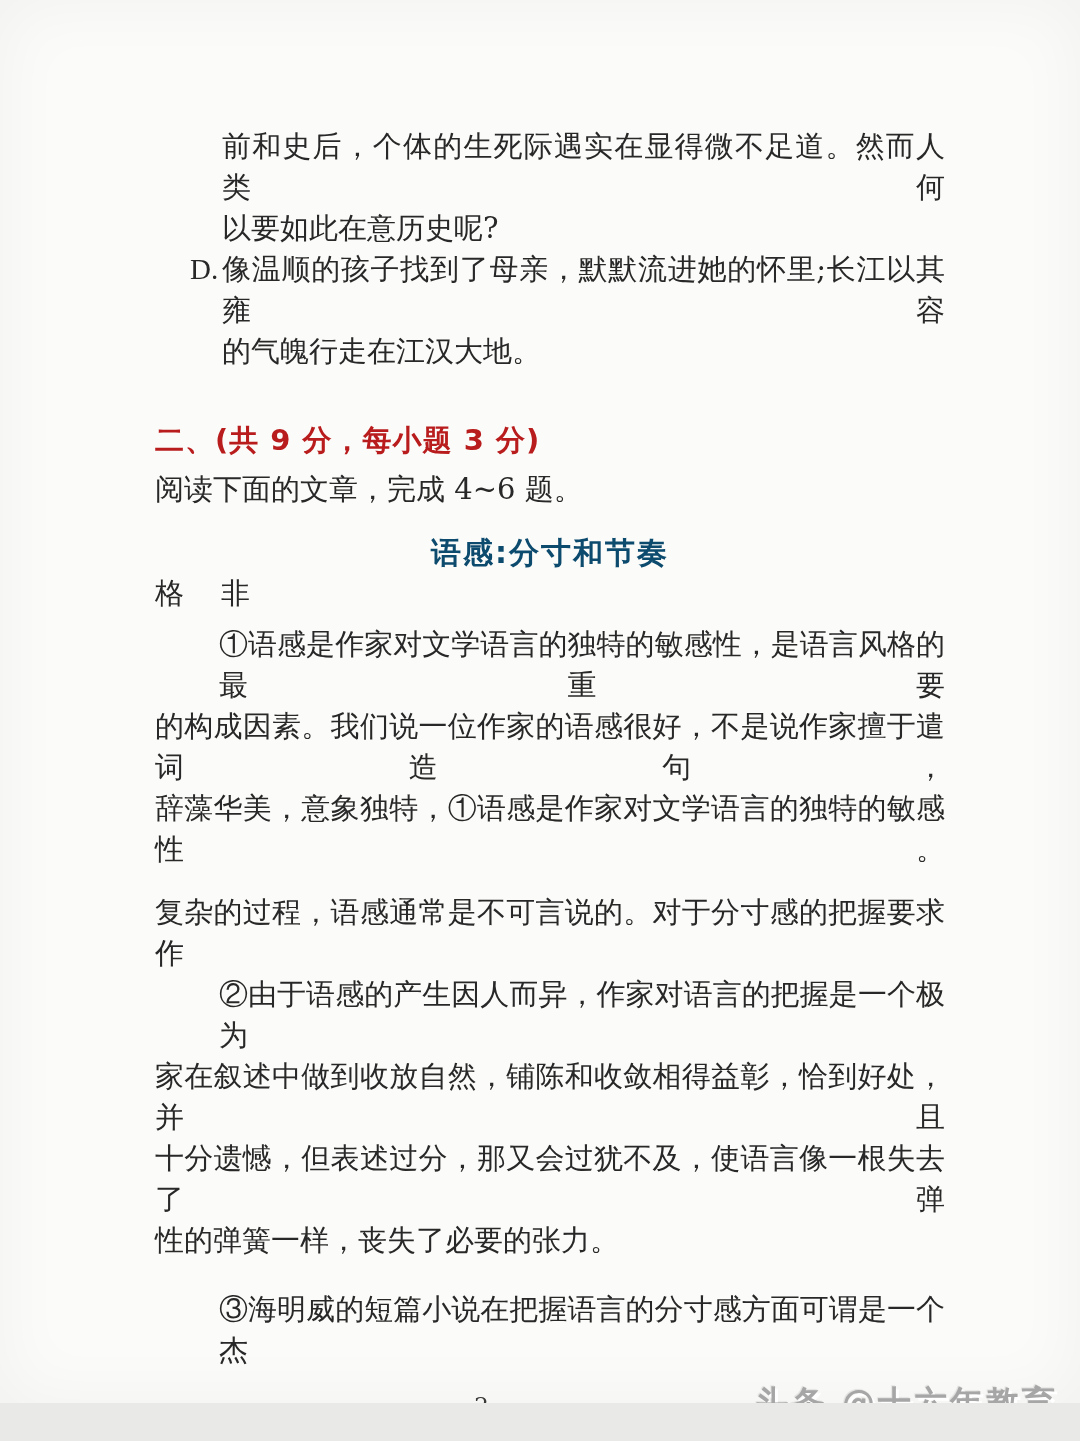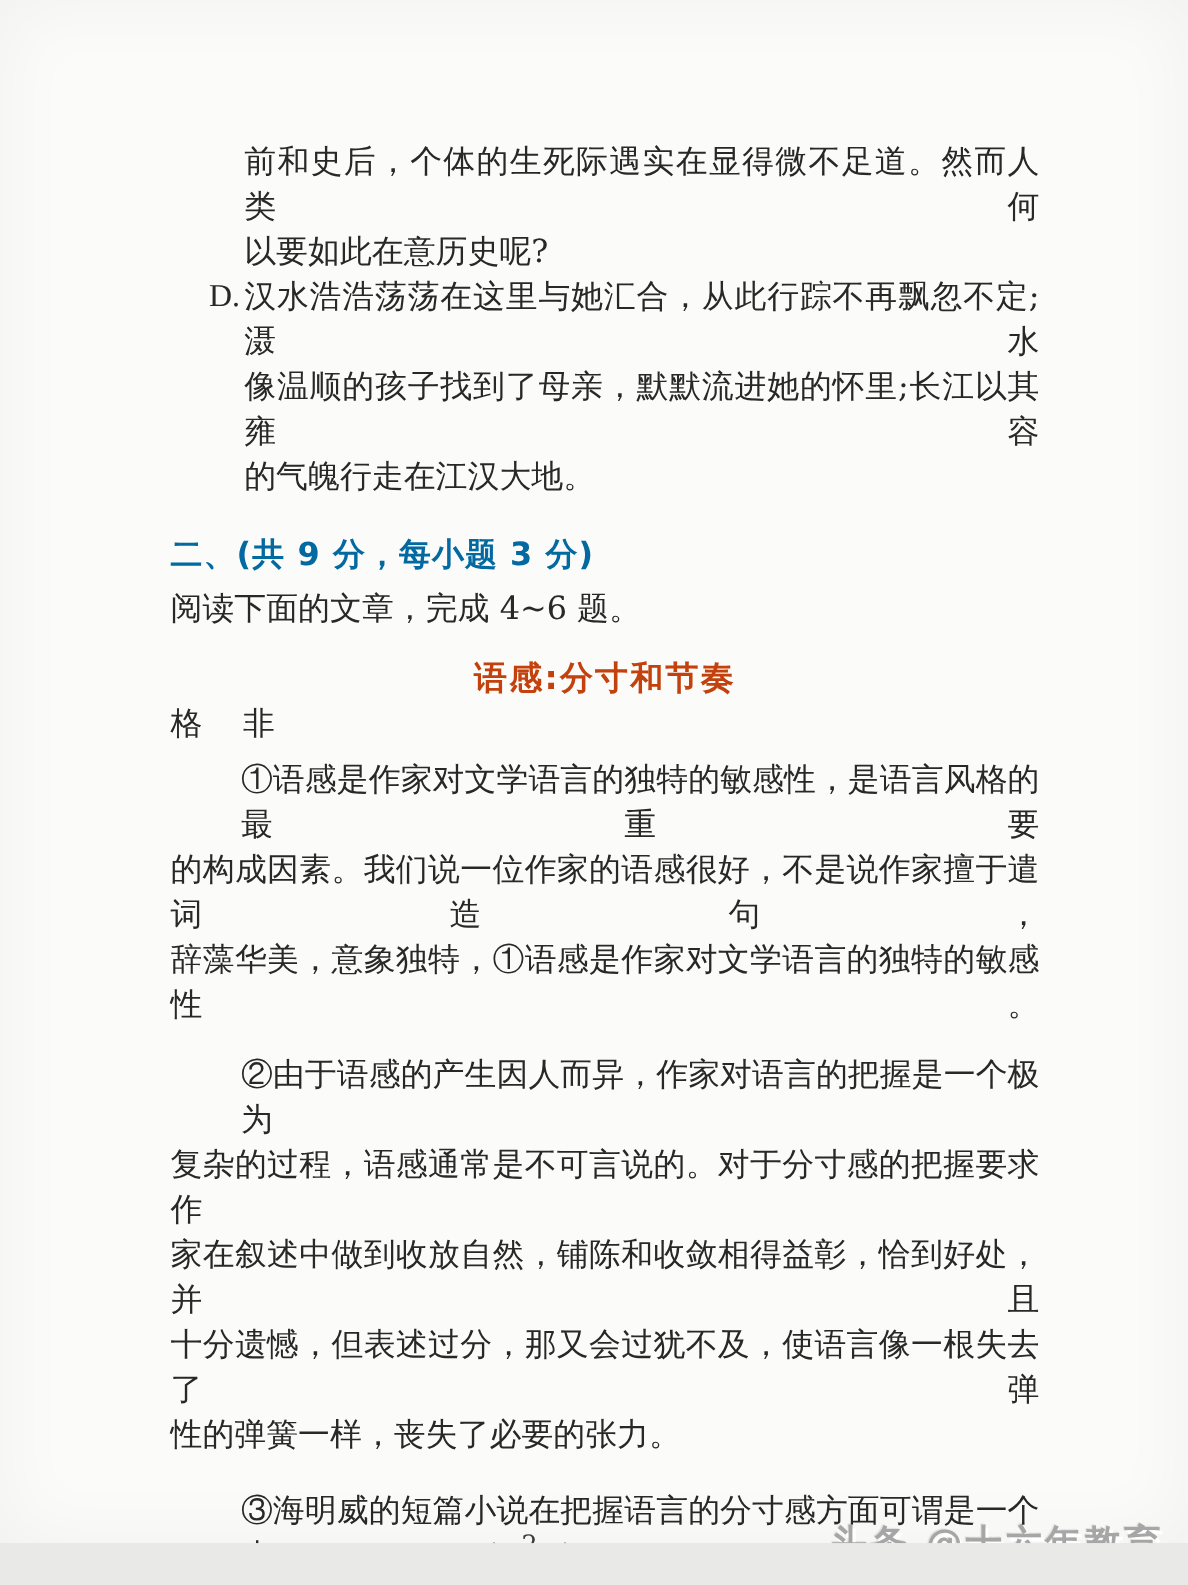--- a/index.html
+++ b/index.html
@@ -31,36 +31,36 @@
   .tail-block { margin-left:67px; }
   .optd-row { display:flex; }
   .optd-marker {
     flex:none;
     width:32px;
     margin-left:35px;
     font-family:"Liberation Serif","DejaVu Serif",serif;
   }
   .optd-text { flex:1; min-width:0; }
   .section-header {
-    margin-top:30px;
+    margin-top:48px;
     font-family:"DejaVu Sans","Liberation Sans",sans-serif;
     font-weight:bold;
     font-size:29px;
     letter-spacing:1px;
-    color:#0369a1;
+    color:#b91c1c;
   }
   .instruction { margin-top:8px; }
   .article-title {
     margin-top:22px;
     text-align:center;
     font-family:"DejaVu Sans","Liberation Sans",sans-serif;
     font-weight:bold;
     font-size:30px;
     letter-spacing:2px;
-    color:#c2410c;
+    color:#0c4a6e;
   }
   .article-author {
     font-size:29px;
     letter-spacing:4px;
   }
   .para-1 { margin-top:10px; }
   .para-2 { margin-top:22px; }
   .para-3 { margin-top:28px; }
   .page-number {
     position:absolute;
@@ -89,41 +89,40 @@
   <div class="doc">
 
     <div class="tail-block">
       <div class="line just">前和史后，个体的生死际遇实在显得微不足道。然而人类何</div>
       <div class="line">以要如此在意历史呢?</div>
     </div>
 
     <div class="optd-row">
       <div class="optd-marker">D.</div>
       <div class="optd-text">
-        <div class="line just">汉水浩浩荡荡在这里与她汇合，从此行踪不再飘忽不定;滠水</div>
         <div class="line just">像温顺的孩子找到了母亲，默默流进她的怀里;长江以其雍容</div>
         <div class="line">的气魄行走在江汉大地。</div>
       </div>
     </div>
 
     <div class="section-header">二、(共 9 分，每小题 3 分)</div>
     <div class="line instruction">阅读下面的文章，完成 4~6 题。</div>
 
     <div class="article-title">语感:分寸和节奏</div>
     <div class="article-author">格　非</div>
 
     <div class="para-1">
       <div class="line just first-indent">①语感是作家对文学语言的独特的敏感性，是语言风格的最重要</div>
       <div class="line just">的构成因素。我们说一位作家的语感很好，不是说作家擅于遣词造句，</div>
       <div class="line just">辞藻华美，意象独特，①语感是作家对文学语言的独特的敏感性。</div>
     </div>
 
     <div class="para-2">
+      <div class="line just">复杂的过程，语感通常是不可言说的。对于分寸感的把握要求作</div>
       <div class="line just first-indent">②由于语感的产生因人而异，作家对语言的把握是一个极为</div>
-      <div class="line just">复杂的过程，语感通常是不可言说的。对于分寸感的把握要求作</div>
       <div class="line just">家在叙述中做到收放自然，铺陈和收敛相得益彰，恰到好处，并且</div>
       <div class="line just">十分遗憾，但表述过分，那又会过犹不及，使语言像一根失去了弹</div>
       <div class="line">性的弹簧一样，丧失了必要的张力。</div>
     </div>
 
     <div class="para-3">
       <div class="line just first-indent">③海明威的短篇小说在把握语言的分寸感方面可谓是一个杰</div>
 
     </div>
 

